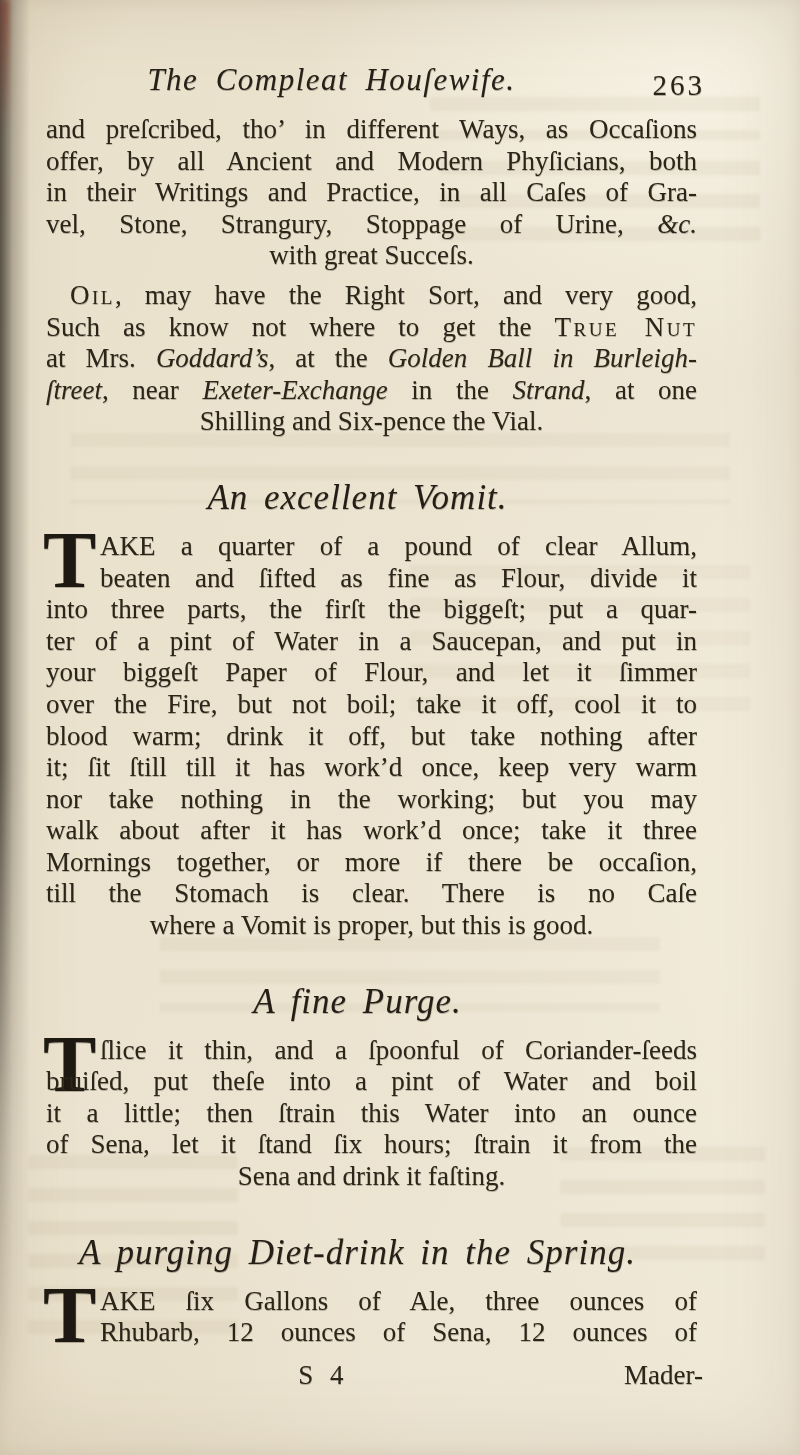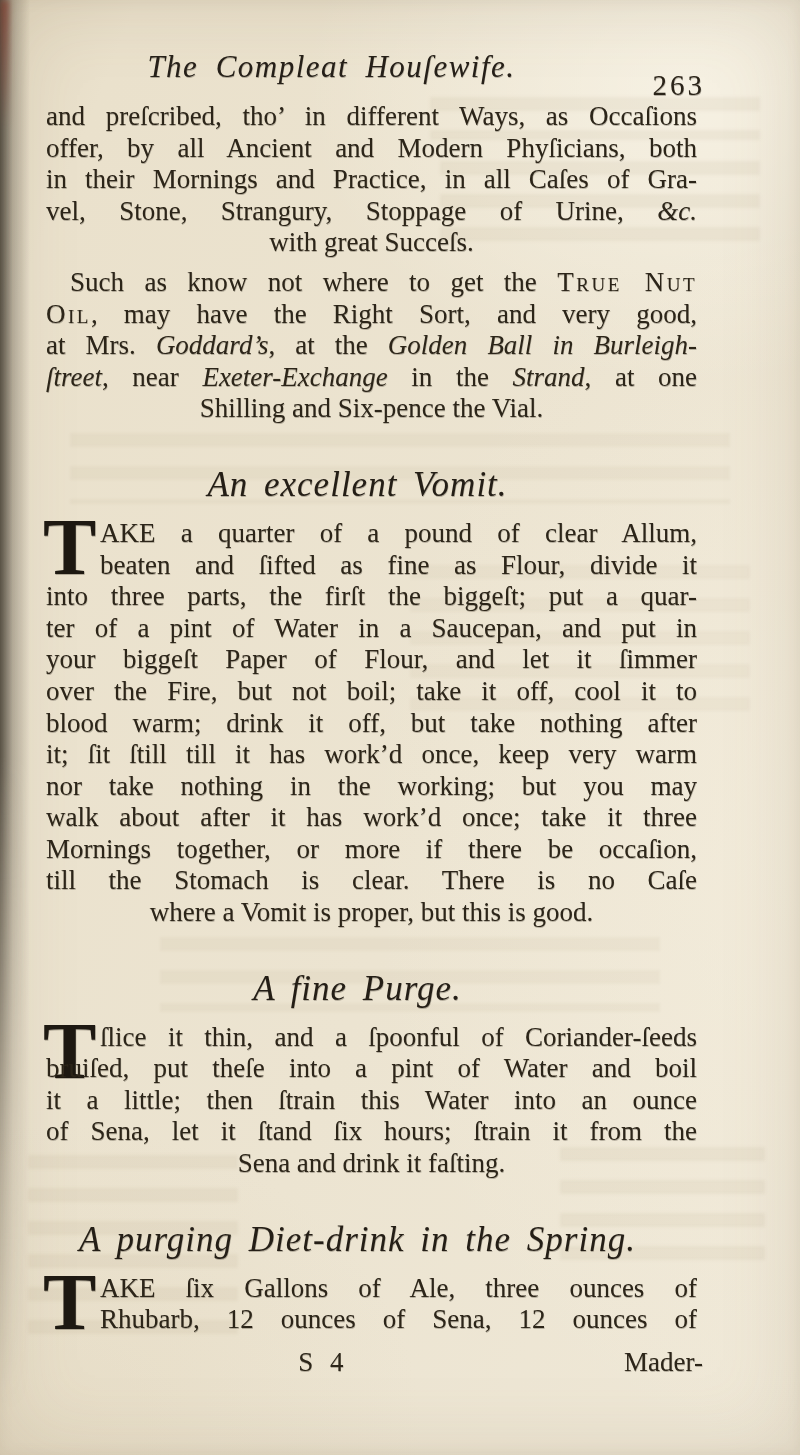--- a/index.html
+++ b/index.html
@@ -27,21 +27,21 @@
     background:repeating-linear-gradient(to bottom, transparent 0 9px, rgba(152,135,100,0.16) 9px 23px, transparent 23px 33px);}
   .g1{left:430px;top:88px;width:330px;height:52px;}
   .g2{left:440px;top:152px;width:320px;height:108px;}
   .g3{left:70px;top:424px;width:660px;height:80px;opacity:.45;}
   .g4{left:410px;top:556px;width:340px;height:170px;opacity:.4;}
   .g5{left:160px;top:928px;width:500px;height:84px;opacity:.45;}
   .g6{left:28px;top:1146px;width:210px;height:196px;}
   .g7{left:560px;top:1138px;width:205px;height:138px;}
 
   .page-inner{position:absolute;left:38px;top:0;width:667px;}
-  .running-head{position:relative;padding-top:47px;height:40px;
+  .running-head{position:relative;padding-top:60px;height:40px;
     text-shadow:0.4px 0.5px 0.6px rgba(40,33,23,0.30);}
   .running-title{text-align:center;transform:translateX(-40px);font-style:italic;
     font-size:31px;line-height:40px;letter-spacing:1.5px;word-spacing:8px;color:#262019;}
   .page-number{position:absolute;right:0;top:65px;font-size:29px;line-height:40px;letter-spacing:3px;color:#2a2318;}
 
   .page-text{text-shadow:0.4px 0.5px 0.6px rgba(40,33,23,0.28);}
   .para,.recipe{margin:8px;position:relative;}
   .para.first{margin-top:14px;}
   .jline{position:relative;text-align:justify;height:31.6px;line-height:31.6px;
     font-size:27px;overflow:hidden;}
@@ -80,27 +80,27 @@
 <div class="page-inner">
   <div class="running-head">
     <div class="running-title">The Compleat Houſewife.</div>
     <div class="page-number">263</div>
   </div>
 
   <div class="page-text">
       <div class="para first">
         <div class="jline"><span>and preſcribed, tho’ in different Ways, as Occaſions</span></div>
         <div class="jline"><span>offer, by all Ancient and Modern Phyſicians, both</span></div>
-        <div class="jline"><span>in their Mornings and Practice, in all Caſes of Gra-</span></div>
+        <div class="jline"><span>in their Writings and Practice, in all Caſes of Gra-</span></div>
         <div class="jline"><span>vel, Stone, Strangury, Stoppage of Urine, </span><span class="it">&amp;c.</span></div>
         <div class="jline natural"><span>with great Succeſs.</span></div>
       </div>
       <div class="para indent">
+        <div class="jline"><span class="sc">Oil</span><span>, may have the Right Sort, and very good,</span></div>
         <div class="jline"><span>Such as know not where to get the </span><span class="sc">True Nut</span></div>
-        <div class="jline"><span class="sc">Oil</span><span>, may have the Right Sort, and very good,</span></div>
         <div class="jline"><span>at Mrs. </span><span class="it">Goddard’s</span><span>, at the </span><span class="it">Golden Ball in Burleigh-</span></div>
         <div class="jline"><span class="it">ſtreet</span><span>, near </span><span class="it">Exeter-Exchange</span><span> in the </span><span class="it">Strand</span><span>, at one</span></div>
         <div class="jline natural"><span>Shilling and Six-pence the Vial.</span></div>
       </div>
       <div class="heading">An excellent Vomit.</div>
       <div class="recipe">
         <span class="dropcap">T</span>
         <div class="jline dc"><span>AKE a quarter of a pound of clear Allum,</span></div>
         <div class="jline dc"><span>beaten and ſifted as fine as Flour, divide it</span></div>
         <div class="jline"><span>into three parts, the firſt the biggeſt; put a quar-</span></div>

